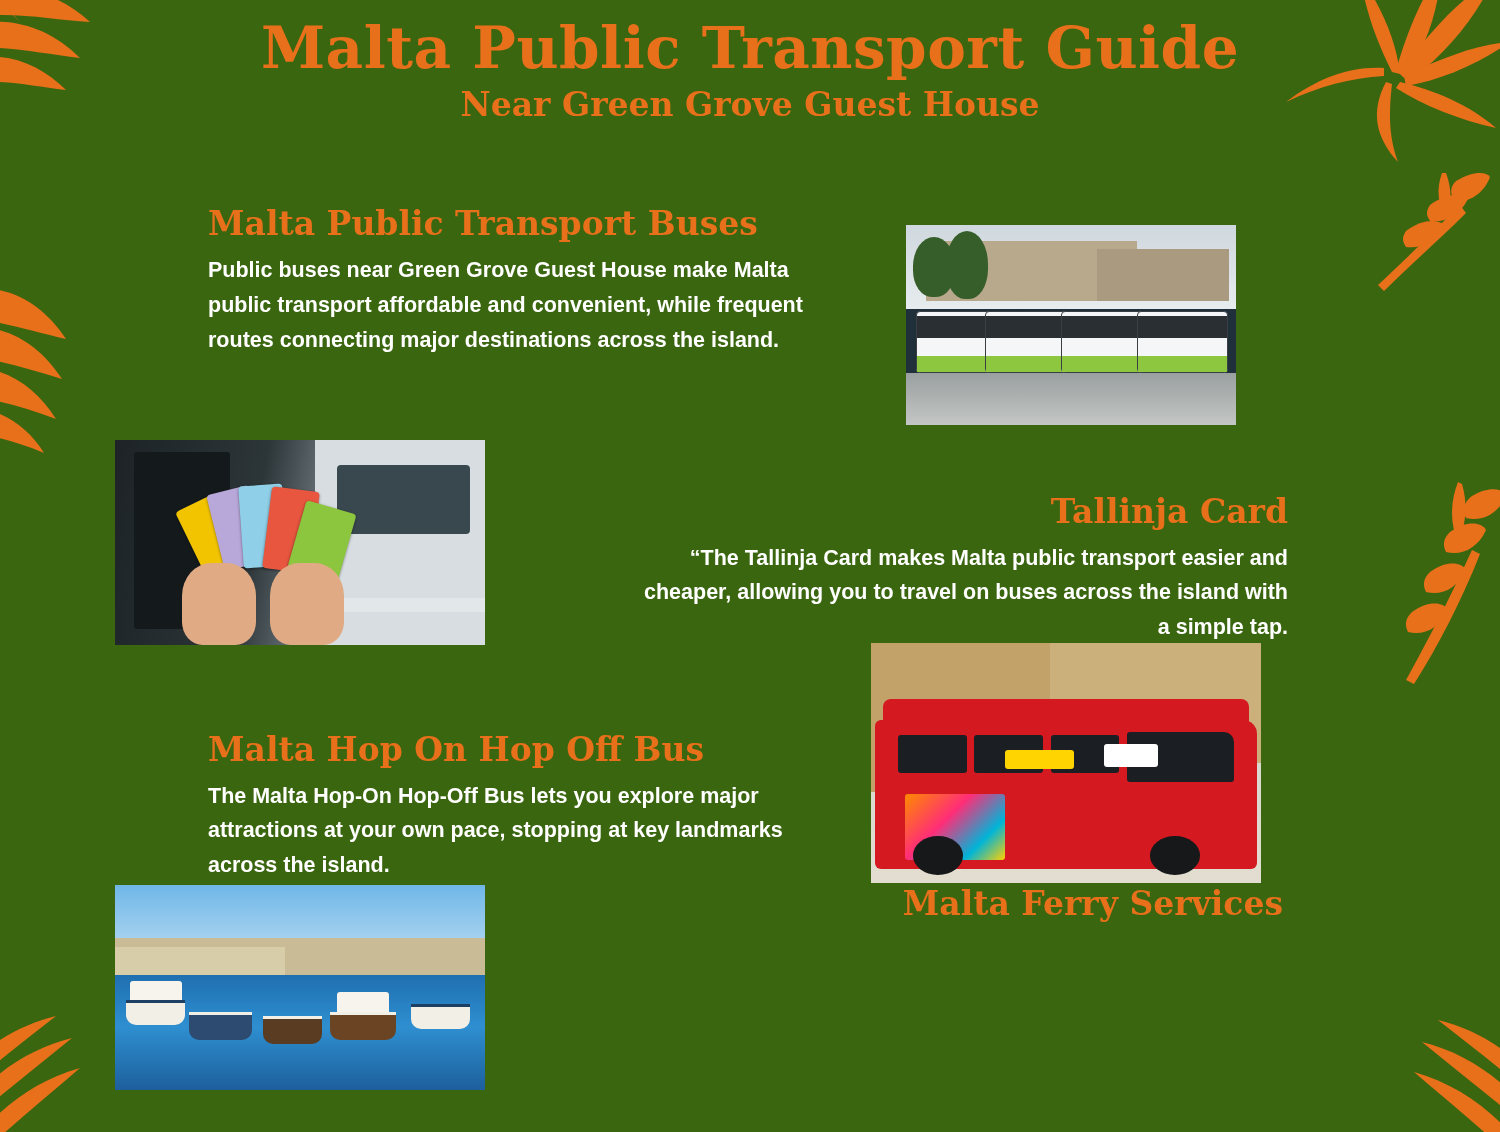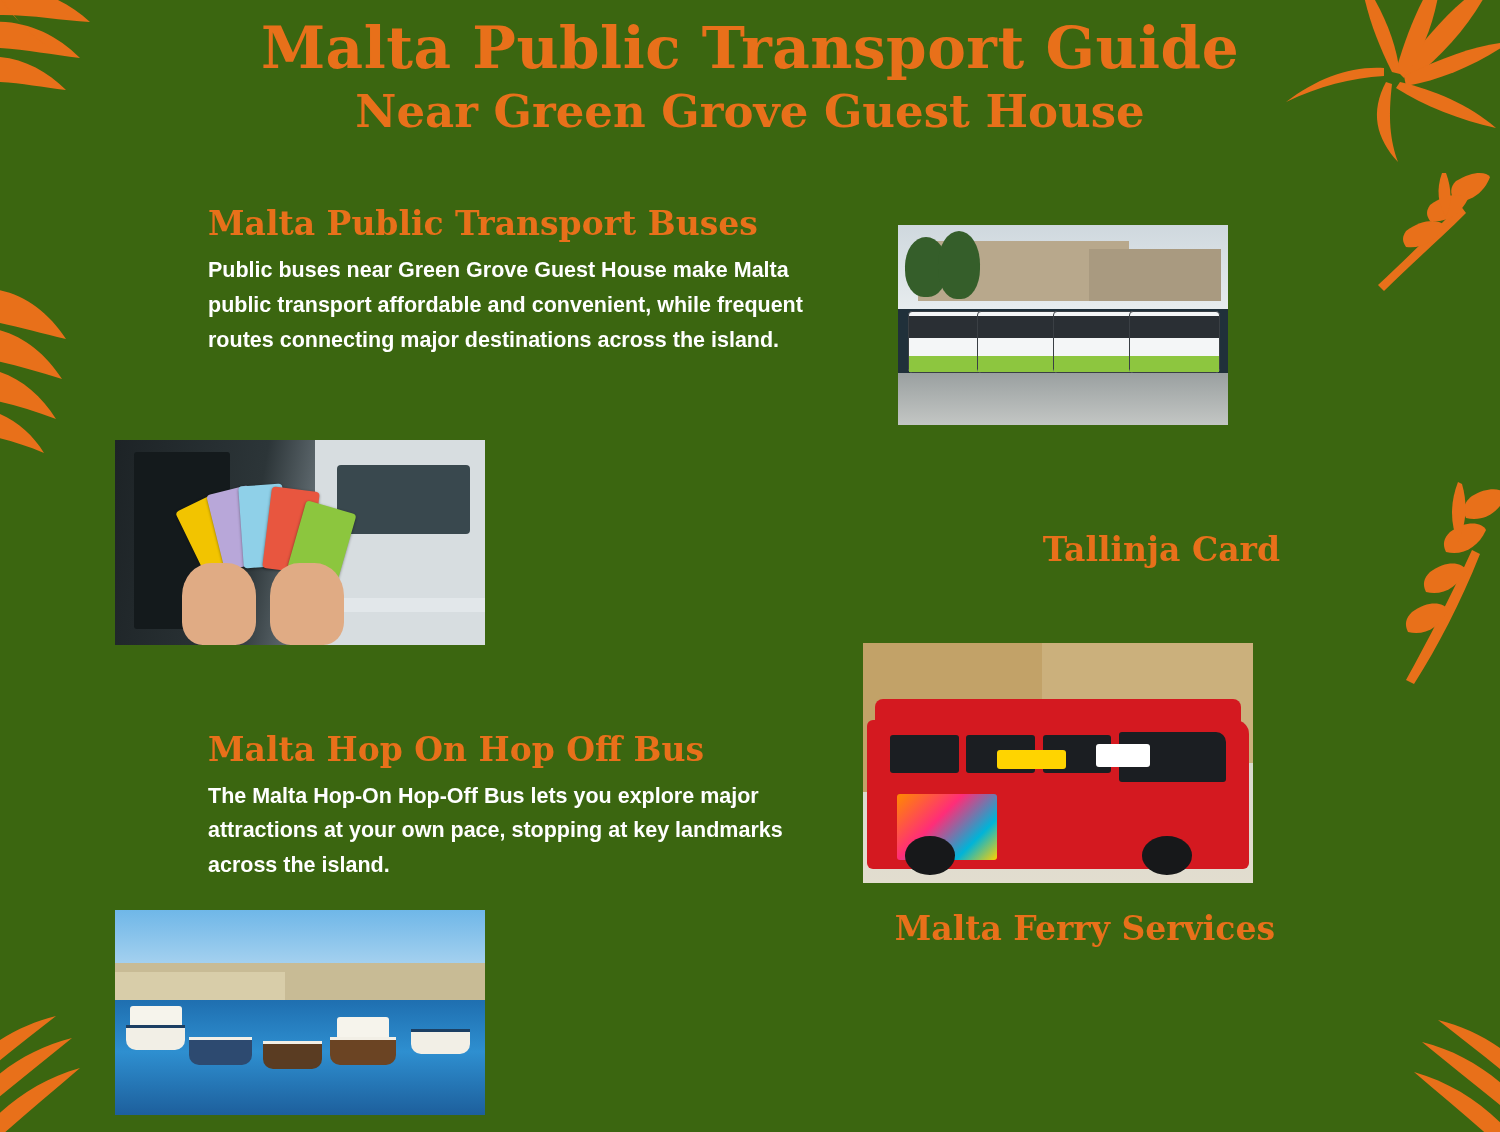--- a/index.html
+++ b/index.html
@@ -35,30 +35,31 @@
     font-weight: bold;
     font-size: 58px;
     letter-spacing: 0.5px;
     color: #e8701a;
     line-height: 1.05;
     margin: 0;
   }
   .subtitle {
     font-family: "DejaVu Serif", serif;
     font-weight: bold;
-    font-size: 45px;
+    font-size: 33px;
     color: #e8701a;
     margin: 8px 0 0 0;
     line-height: 1.1;
   }
 
   
   .section {
     position: absolute;
     display: flex;
+    gap: 8px;
   }
   .sec-heading {
     font-family: "DejaVu Serif", serif;
     font-weight: bold;
     color: #e8701a;
     font-size: 33px;
     line-height: 1.15;
     margin: 0 0 10px 0;
   }
   .sec-body {
@@ -231,37 +232,38 @@
     <div class="p-tree" style="left:2%;"></div>
     <div class="p-tree" style="left:12%;top:3%;height:34%;"></div>
     <div class="p-ground"></div>
     <div class="bus" style="left:3%;width:24%;"></div>
     <div class="bus" style="left:24%;width:26%;"></div>
     <div class="bus" style="left:47%;width:26%;"></div>
     <div class="bus" style="left:70%;width:27%;"></div>
   </div>
 </div>
 
-<div class="section" style="left:115px; top:440px; width:1180px; align-items:center;">
+<div class="section" style="left:115px; top:440px; width:1180px; align-items:flex-end;">
   <div class="photo" style="width:370px;height:205px;">
     <div class="t-bg"></div>
     <div class="t-busbody"></div>
     <div class="t-buswin"></div>
     <div class="t-stripe"></div>
     <div class="t-door"></div>
     <div class="card" style="left:20%;top:29%;width:12%;height:36%;background:#f2c400;transform:rotate(-26deg);"></div>
     <div class="card" style="left:27%;top:24%;width:12%;height:38%;background:#b8a7d9;transform:rotate(-14deg);"></div>
     <div class="card" style="left:34%;top:22%;width:12%;height:40%;background:#8fd0e8;transform:rotate(-4deg);"></div>
     <div class="card" style="left:41%;top:24%;width:13%;height:40%;background:#e8563f;transform:rotate(7deg);"></div>
     <div class="card" style="left:49%;top:32%;width:14%;height:34%;background:#8cc63e;transform:rotate(16deg);"></div>
     <div class="hand" style="left:18%;top:60%;width:20%;height:40%;"></div>
     <div class="hand" style="left:42%;top:60%;width:20%;height:40%;"></div>
   </div>
   <div style="margin-left:135px;width:660px;">
     <h3 class="sec-heading align-right" style="margin-top:24px;">Tallinja Card</h3>
+    <p class="sec-body align-right">“The Tallinja Card makes Malta public transport easier and cheaper, allowing you to travel on buses across the island with a simple tap.</p>
   </div>
 </div>
 
 <div class="section" style="left:208px; top:678px; width:1130px; align-items:flex-end;">
   <div style="width:620px;">
     <h3 class="sec-heading align-left">Malta Hop On Hop Off Bus</h3>
     <p class="sec-body align-left" style="max-width:590px;">The Malta Hop-On Hop-Off Bus lets you explore major attractions at your own pace, stopping at key landmarks across the island.</p>
   </div>
   <div class="photo" style="width:390px;height:240px;margin-left:35px;margin-top:-35px;">
     <div class="h-sky"></div>
@@ -275,21 +277,21 @@
       <div class="h-win" style="left:66%;top:8%;width:28%;height:34%;border-radius:3px 10px 3px 3px;"></div>
       <div class="h-poster"></div>
       <div class="h-logo" style="left:60%;top:16%;width:14%;height:16%;"></div>
       <div class="h-logo" style="left:34%;top:20%;width:18%;height:13%;background:#ffd400;"></div>
       <div class="h-wheel" style="left:10%;"></div>
       <div class="h-wheel" style="left:72%;"></div>
     </div>
   </div>
 </div>
 
-<div class="section" style="left:115px; top:910px; width:1180px; align-items:flex-start;">
+<div class="section" style="left:115px; top:885px; width:1180px; align-items:flex-start;">
   <div class="photo" style="width:370px;height:205px;">
     <div class="f-sky"></div>
     <div class="f-land"></div>
     <div class="f-land2"></div>
     <div class="f-sea"></div>
     <div class="f-canopy" style="left:4%;top:47%;width:14%;height:9%;"></div>
     <div class="f-boat" style="left:3%;top:56%;width:16%;height:11%;"></div>
     <div class="f-boat" style="left:20%;top:62%;width:17%;height:12%;background:#2d4a70;border-top-color:#f2efe6;"></div>
     <div class="f-boat" style="left:40%;top:64%;width:16%;height:12%;background:#5a3c22;border-top-color:#f2efe6;"></div>
     <div class="f-canopy" style="left:60%;top:52%;width:14%;height:10%;"></div>

